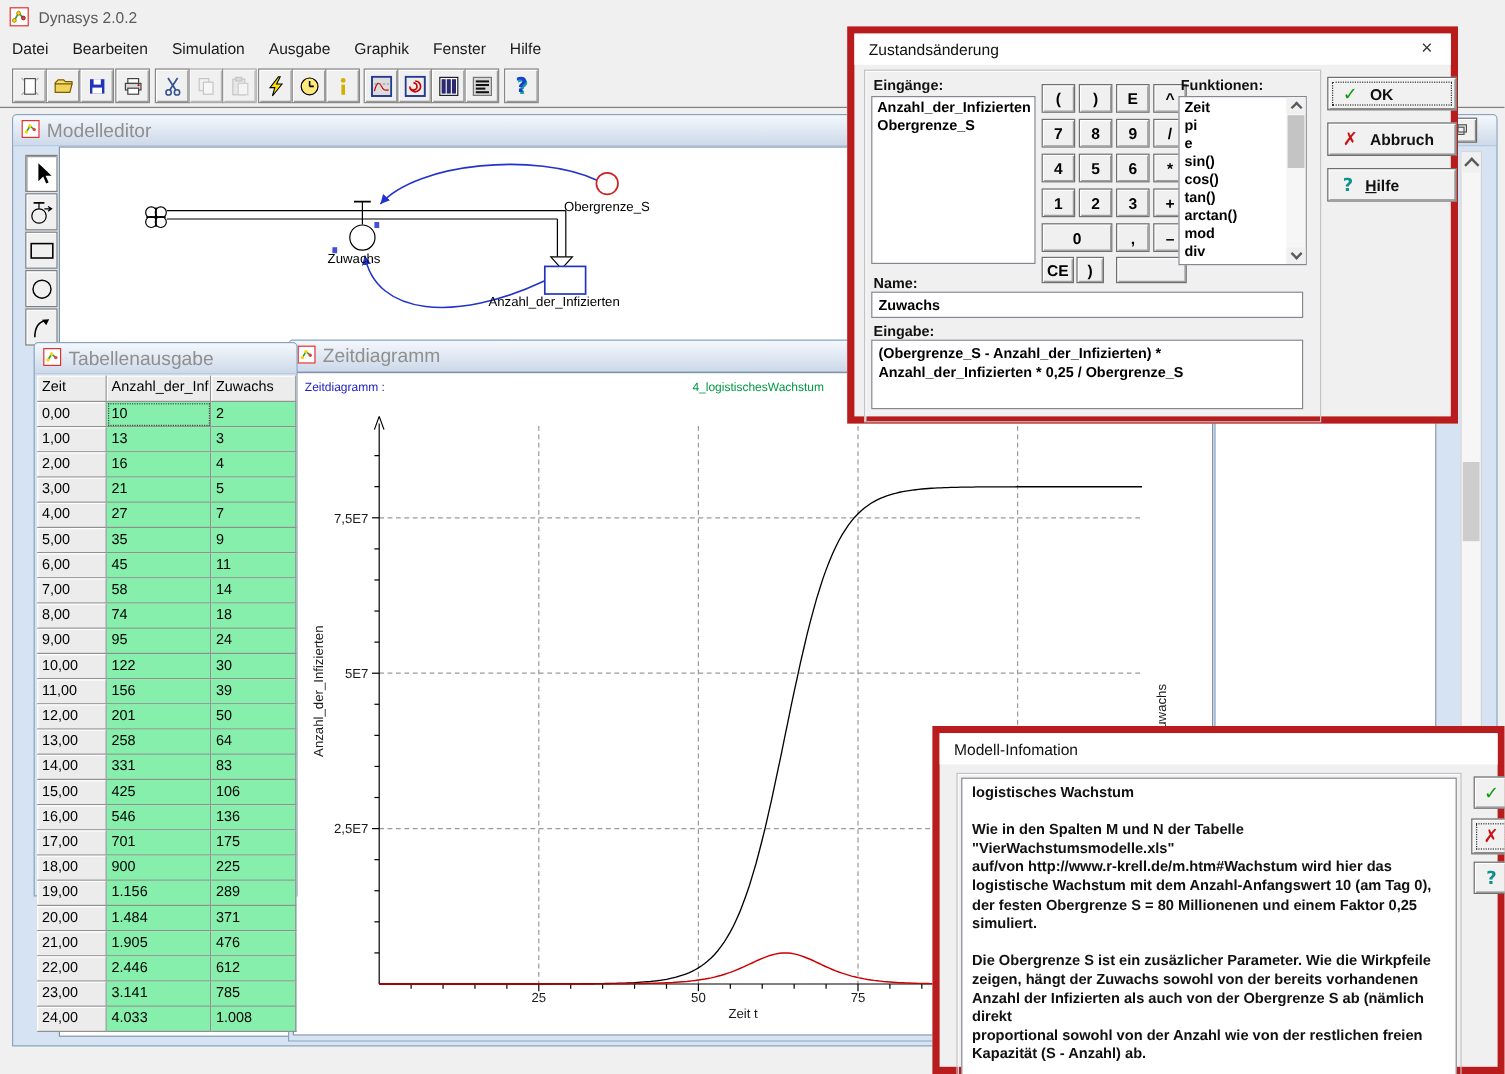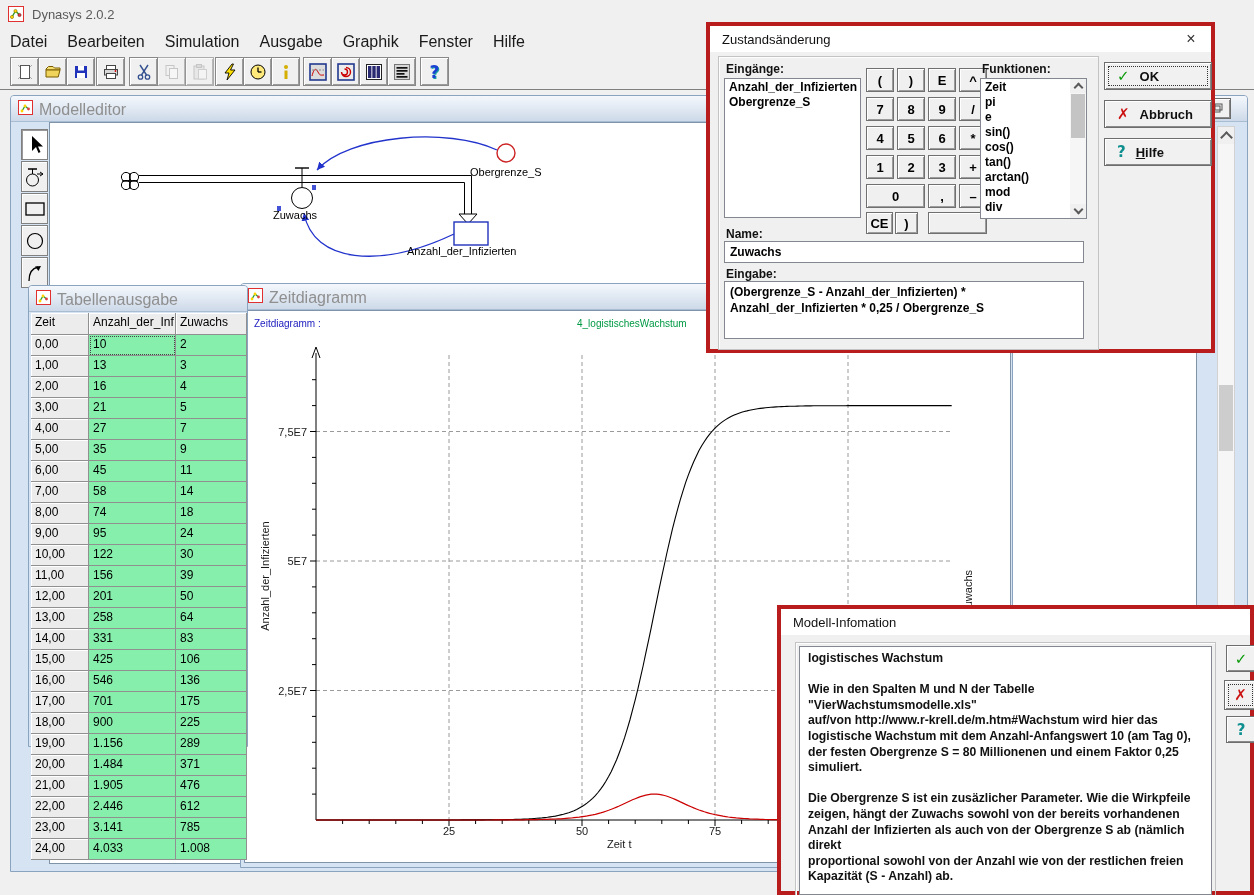--- a/index.html
+++ b/index.html
@@ -5,21 +5,21 @@
   html,body{margin:0;padding:0;}
   body{width:1254px;height:895px;overflow:hidden;background:#f0f0f0;
        font-family:"Liberation Sans",sans-serif;-webkit-font-smoothing:antialiased;}
   #screen{position:relative;width:1254px;height:895px;background:#f0f0f0;overflow:hidden;}
 
   
   #titlebar{position:absolute;left:0;top:0;width:100%;height:28px;background:#f0f0f0;}
   #titlebar .ttext{position:absolute;left:32px;top:7px;font-size:13px;color:#5a5a5a;}
   .applogo{position:absolute;width:16px;height:16px;background:#fff;border:1px solid #e03030;box-sizing:border-box;}
   #menubar{position:absolute;left:0;top:28px;width:100%;height:26px;background:#f0f0f0;}
-  .menu-item{display:inline-block;padding:5px 10px 0 10px;font-size:16px;color:#1a1a1a;height:21px;cursor:default;}
+  .menu-item{display:inline-block;padding:5px 10px 0 10px;font-size:13px;color:#1a1a1a;height:21px;cursor:default;}
   #toolbar{position:absolute;left:0;top:54px;width:100%;height:35px;background:#f0f0f0;border-bottom:1px solid #808080;}
   .tbtn{position:absolute;top:3px;width:27px;height:27px;background:#f0f0f0;border:1px solid #888;
         box-shadow:inset 1px 1px 0 #ffffff, inset -1px -1px 0 #9a9a9a;display:flex;align-items:center;justify-content:center;}
   .qmark{font-family:"DejaVu Sans",sans-serif;font-weight:bold;font-size:17px;color:#1a3fd4;text-shadow:1px 1px 0 #19a0a0;}
 
   
   .win{position:absolute;background:#d6e3f3;border:1px solid #8aa3bf;border-radius:4px 4px 0 0;box-sizing:border-box;}
   .win-title{position:relative;height:25px;border-radius:3px 3px 0 0;
              background:linear-gradient(#f4f8fc,#cdd9e9);border-bottom:1px solid #a8bcd2;}
   .win-title .wtext{position:absolute;left:28px;top:5px;font-size:16px;color:#8f8f8f;}
@@ -44,21 +44,21 @@
   #tbl .c{box-sizing:border-box;padding:2px 0 0 4px;overflow:hidden;white-space:nowrap;border-right:1px solid #909090;border-bottom:1px solid #909090;}
   #tbl .fx{background:#ececec;box-shadow:inset 1px 1px 0 #ffffff;}
   #tbl .dc{background:#86efac;}
   #tbl .focus{outline:1px dotted #444;outline-offset:-2px;}
 
   
   .chart-label{position:absolute;font-size:10px;}
   .tick{font-size:11px;fill:#1a1a1a;font-family:"Liberation Sans",sans-serif;}
 
   
-  .dlg{position:absolute;background:#f0f0f0;border:4px solid #b91c1c;box-sizing:border-box;}
+  .dlg{position:absolute;background:#f0f0f0;border:6px solid #b91c1c;box-sizing:border-box;}
   .dlg-title{position:relative;height:26px;background:#ffffff;}
   .dlg-title .dtext{position:absolute;left:12px;top:6px;font-size:13px;color:#111;}
   .dlg-close{position:absolute;right:8px;top:3px;width:24px;height:20px;text-align:center;font-size:16px;color:#333;line-height:20px;}
   .panel{position:absolute;border:1px solid #c3c3c3;box-shadow:inset 1px 1px 0 #fdfdfd;box-sizing:border-box;}
   .lbl{position:absolute;font-size:12px;font-weight:bold;color:#111;}
   .listbox{position:absolute;background:#fff;border:1px solid #828790;box-sizing:border-box;overflow:hidden;}
   .listbox .li{font-size:12px;font-weight:bold;padding:1px 0 0 4px;height:14px;white-space:nowrap;}
   .edit{position:absolute;background:#fff;border:1px solid #828790;box-sizing:border-box;
         font-size:12px;font-weight:bold;padding:2px 5px;white-space:pre-wrap;line-height:16px;}
   .key{position:absolute;background:#f0f0f0;border:1px solid #707070;box-shadow:inset 1px 1px 0 #fff, inset -1px -1px 0 #9c9c9c;

